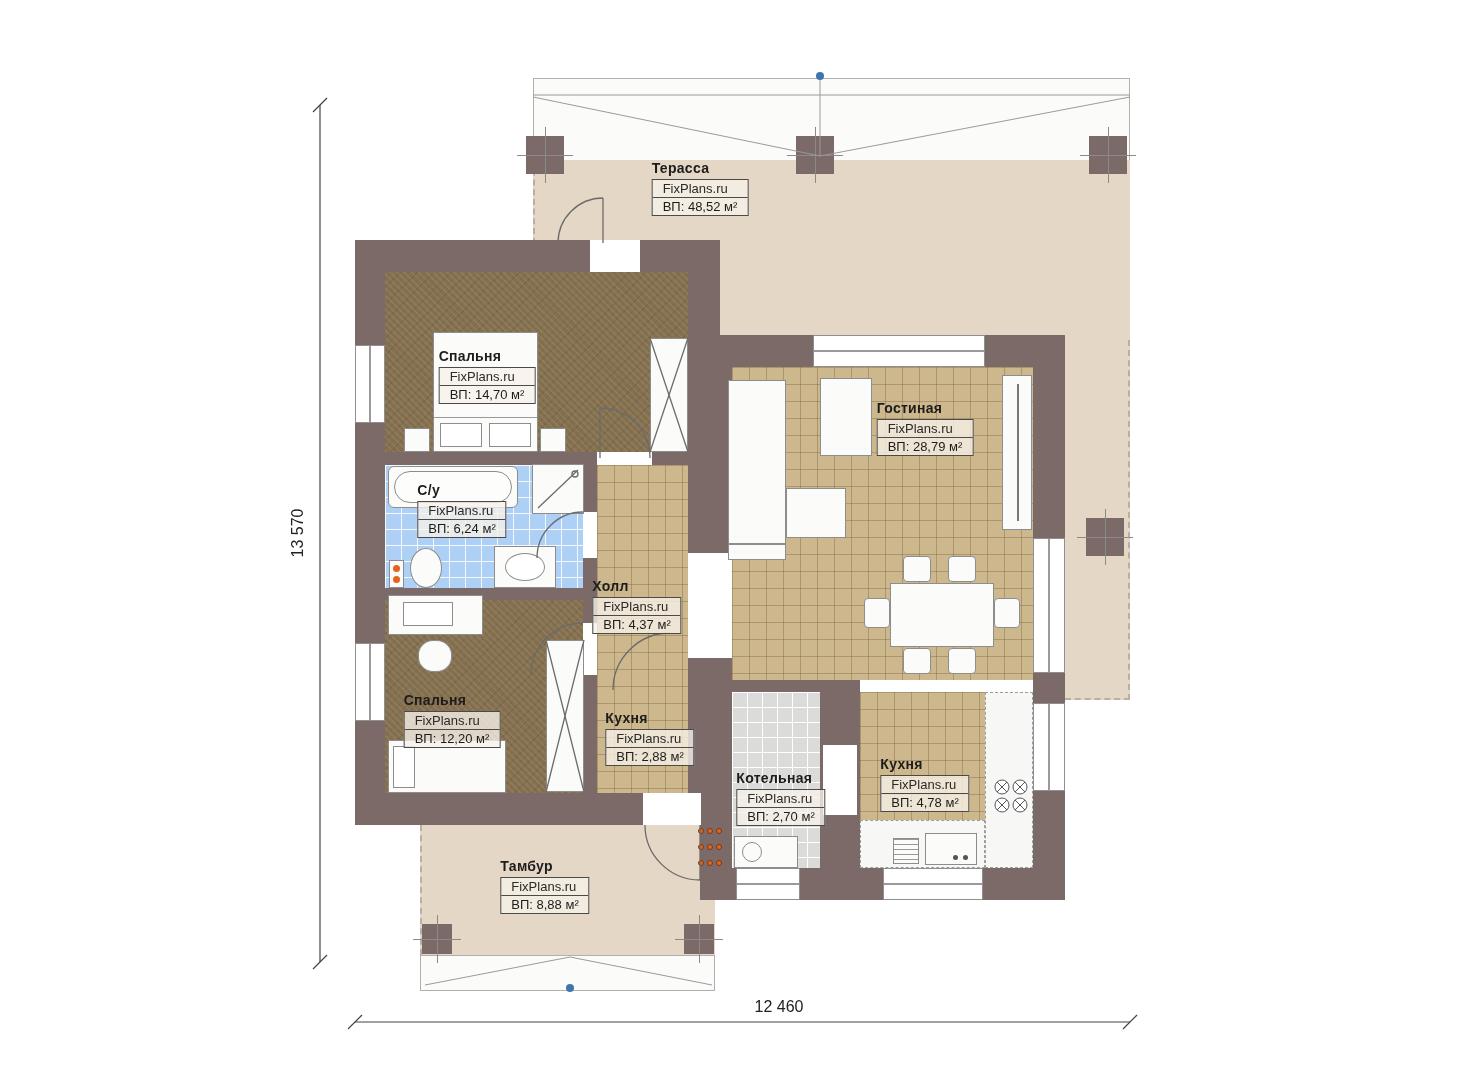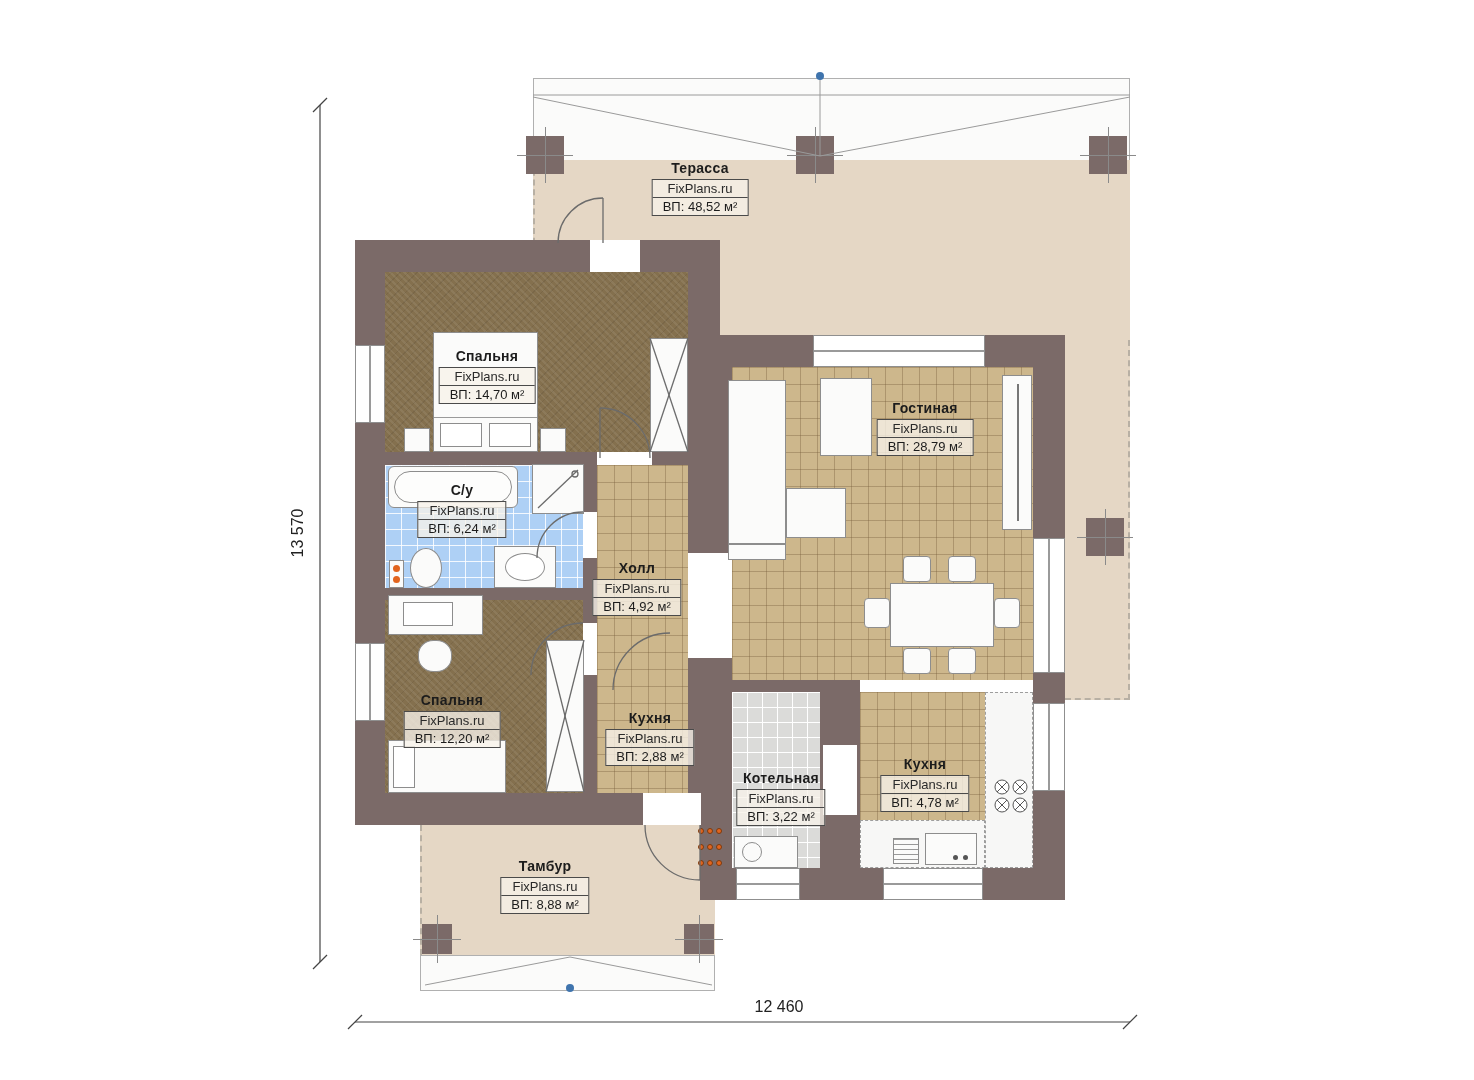--- a/index.html
+++ b/index.html
@@ -22,21 +22,21 @@
  linear-gradient(to bottom,#fff 1px,transparent 1px);background-size:15px 15px}
 .win{position:absolute;background:#fff;border:1px solid #8f8f8f;z-index:14}
 .win-h{background-image:linear-gradient(to bottom,transparent 46%,#9a9a9a 46%,#9a9a9a 54%,transparent 54%)}
 .win-v{background-image:linear-gradient(to right,transparent 46%,#9a9a9a 46%,#9a9a9a 54%,transparent 54%)}
 .gap{position:absolute;background:#fff;z-index:14}
 .furn{position:absolute;background:#fbfbfa;border:1px solid #8d8d8d;z-index:16}
 .furn-d{position:absolute;background:#f7f7f6;border:1px dashed #9d9d9d;z-index:16}
 .post{position:absolute;background:#7b6a68;z-index:12}
 .post::before{content:"";position:absolute;left:-9px;right:-9px;top:50%;border-top:1px solid #8a8a8a}
 .post::after{content:"";position:absolute;top:-9px;bottom:-9px;left:50%;border-left:1px solid #8a8a8a}
-.room-label{position:absolute;transform:translateX(-50%);text-align:center;color:#1c1c1c;z-index:30;white-space:nowrap}
+.room-label{position:absolute;transform:translateX(-50%);color:#1c1c1c;z-index:30;white-space:nowrap}
 .room-title{font-size:14px;font-weight:bold;letter-spacing:.3px;margin-bottom:3px}
 .room-box{display:inline-block;border:1px solid #4a4a4a;background:rgba(247,242,233,.78)}
 .room-brand{font-size:13px;padding:1px 10px;border-bottom:1px solid #4a4a4a;color:#2a2a2a}
 .room-area{font-size:13px;padding:1px 10px}
 .dim-label{position:absolute;font-size:16px;color:#222;z-index:30}
 .dot-row{position:absolute;display:flex;gap:3px;z-index:18}
 .dot-row i{width:6px;height:6px;border-radius:50%;background:#e2641e;border:1px solid #7a3a10}
 svg.overlay{position:absolute;left:0;top:0;z-index:25;pointer-events:none}
 .tub-inner{position:absolute;left:5px;top:4px;right:5px;bottom:4px;border:1px solid #8d8d8d;border-radius:18px;background:#fdfdfc}
 .washer-drum{position:absolute;left:7px;top:5px;width:20px;height:20px;border:1px solid #8d8d8d;border-radius:50%}
@@ -244,25 +244,25 @@
       <div class="room-area">ВП: 14,70 м²</div>
     </div>
   </div>
   <div class="room-label" style="left:462px;top:482px">
     <div class="room-title">С/у</div>
     <div class="room-box">
       <div class="room-brand">FixPlans.ru</div>
       <div class="room-area">ВП: 6,24 м²</div>
     </div>
   </div>
-  <div class="room-label" style="left:637px;top:560px">
+  <div class="room-label" style="left:637px;top:578px">
     <div class="room-title">Холл</div>
     <div class="room-box">
       <div class="room-brand">FixPlans.ru</div>
-      <div class="room-area">ВП: 4,92 м²</div>
+      <div class="room-area">ВП: 4,37 м²</div>
     </div>
   </div>
   <div class="room-label" style="left:925px;top:400px">
     <div class="room-title">Гостиная</div>
     <div class="room-box">
       <div class="room-brand">FixPlans.ru</div>
       <div class="room-area">ВП: 28,79 м²</div>
     </div>
   </div>
   <div class="room-label" style="left:452px;top:692px">
@@ -276,21 +276,21 @@
     <div class="room-title">Кухня</div>
     <div class="room-box">
       <div class="room-brand">FixPlans.ru</div>
       <div class="room-area">ВП: 2,88 м²</div>
     </div>
   </div>
   <div class="room-label" style="left:781px;top:770px">
     <div class="room-title">Котельная</div>
     <div class="room-box">
       <div class="room-brand">FixPlans.ru</div>
-      <div class="room-area">ВП: 3,22 м²</div>
+      <div class="room-area">ВП: 2,70 м²</div>
     </div>
   </div>
   <div class="room-label" style="left:925px;top:756px">
     <div class="room-title">Кухня</div>
     <div class="room-box">
       <div class="room-brand">FixPlans.ru</div>
       <div class="room-area">ВП: 4,78 м²</div>
     </div>
   </div>
   <div class="room-label" style="left:545px;top:858px">

